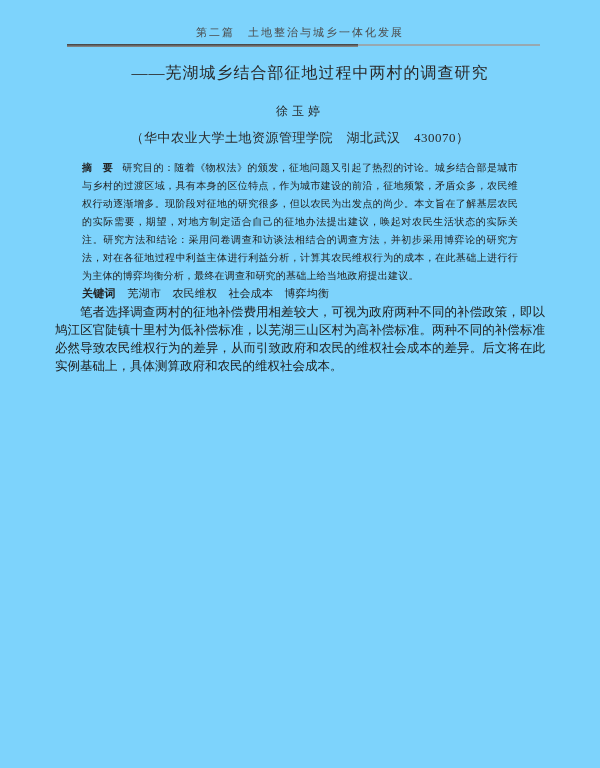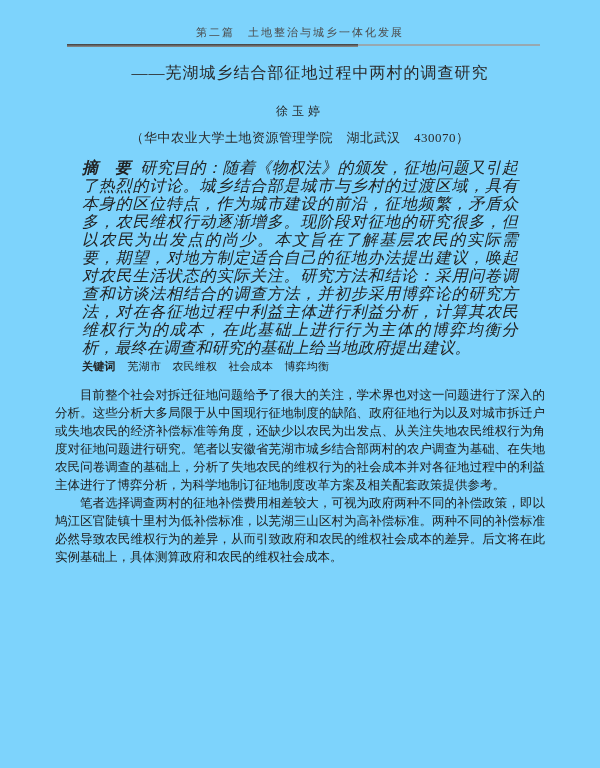--- a/index.html
+++ b/index.html
@@ -69,35 +69,35 @@
     margin-top:13px;
     text-align:center;
     font-size:13px;
     line-height:14px;
     letter-spacing:.5px;
     color:#2a2a2a;
   }
   .abstract{
     width:436px;
     margin:14px auto 0 auto;
-    font-size:16px;
+    font-size:10px;
     letter-spacing:.2px;
     line-height:18px;
     text-align:justify;
     color:#222;
-    font-style:italic;
   }
   .abstract-label{font-weight:bold;margin-right:9px;}
   .keywords{
     width:436px;
     margin:0 auto;
     font-size:11px;
     letter-spacing:.2px;
     line-height:18px;
     color:#222;
+    font-family:Liberation Mono, monospace;
   }
   .kw-label{font-weight:bold;margin-right:12px;}
   .section-heading{
     margin:26px 0 0 55px;
     font-size:14px;
     font-weight:bold;
     line-height:18px;
     color:#161616;
   }
   .section-heading.second{margin-top:10px;}
@@ -132,19 +132,18 @@
 
   <div class="abstract">
     <span class="abstract-label">摘　要</span><span>研究目的：随着《物权法》的颁发，征地问题又引起了热烈的讨论。城乡结合部是城市与乡村的过渡区域，具有本身的区位特点，作为城市建设的前沿，征地频繁，矛盾众多，农民维权行动逐渐增多。现阶段对征地的研究很多，但以农民为出发点的尚少。本文旨在了解基层农民的实际需要，期望，对地方制定适合自己的征地办法提出建议，唤起对农民生活状态的实际关注。研究方法和结论：采用问卷调查和访谈法相结合的调查方法，并初步采用博弈论的研究方法，对在各征地过程中利益主体进行利益分析，计算其农民维权行为的成本，在此基础上进行行为主体的博弈均衡分析，最终在调查和研究的基础上给当地政府提出建议。</span>
   </div>
 
   <div class="keywords">
     <span class="kw-label">关键词</span><span>芜湖市　农民维权　社会成本　博弈均衡</span>
   </div>
 
 
-  <p class="body-para">目前整个社会对拆迁征地问题给予了很大的关注，学术界也对这一问题进行了深入的分析。这些分析大多局限于从中国现行征地制度的缺陷、政府征地行为以及对城市拆迁户或失地农民的经济补偿标准等角度，还缺少以农民为出发点、从关注失地农民维权行为角度对征地问题进行研究。笔者以安徽省芜湖市城乡结合部两村的农户调查为基础、在失地农民问卷调查的基础上，分析了失地农民的维权行为的社会成本并对各征地过程中的利益主体进行了博弈分析，为科学地制订征地制度改革方案及相关配套政策提供参考。</p>
 
 
 
   <p class="body-para flow">笔者选择调查两村的征地补偿费用相差较大，可视为政府两种不同的补偿政策，即以鸠江区官陡镇十里村为低补偿标准，以芜湖三山区村为高补偿标准。两种不同的补偿标准必然导致农民维权行为的差异，从而引致政府和农民的维权社会成本的差异。后文将在此实例基础上，具体测算政府和农民的维权社会成本。</p>
 
 </div>
 
 </body></html>

